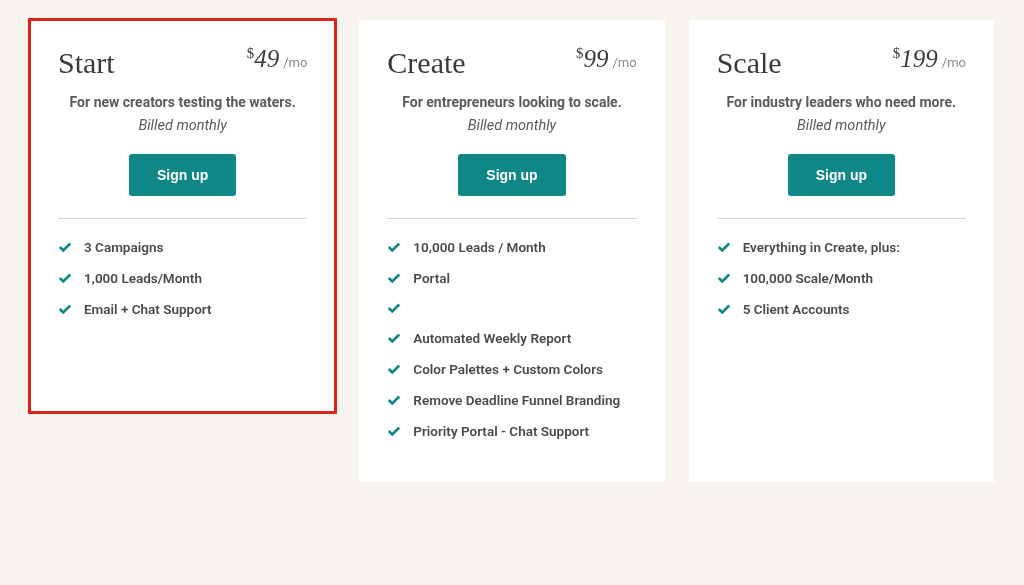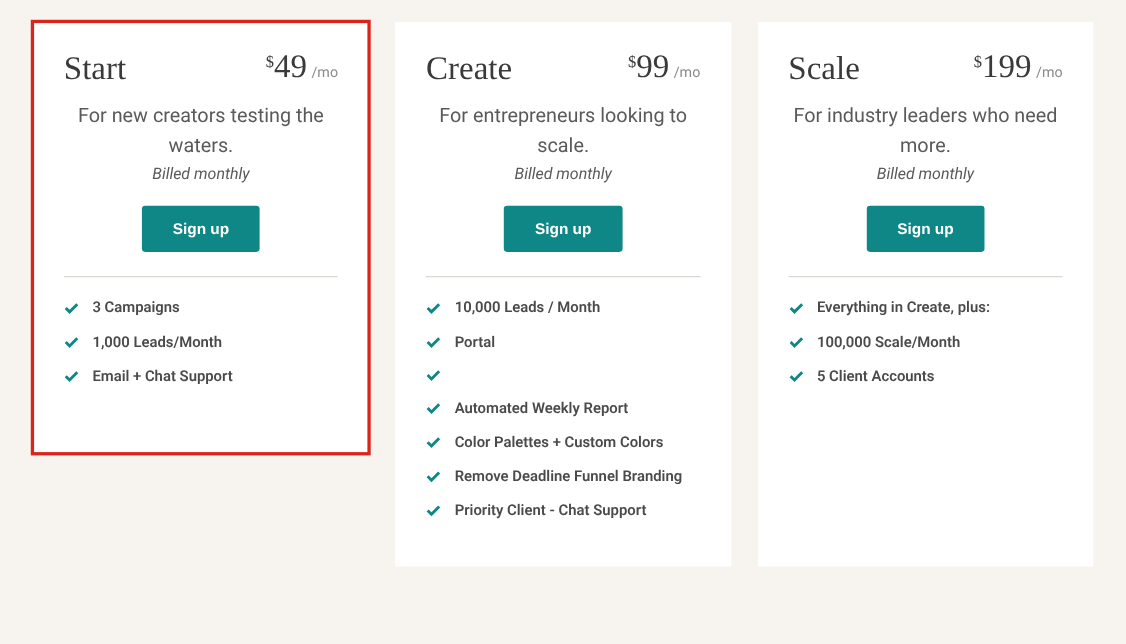--- a/index.html
+++ b/index.html
@@ -50,34 +50,36 @@
       top: -2px;
     }
     .currency {
       font-family: Georgia, serif;
       font-size: 15px;
       position: relative;
       top: -9px;
     }
     .price {
       font-family: Georgia, serif;
-      font-size: 30px;
+      font-size: 25px;
       line-height: 1;
+      font-style: italic;
     }
     .interval {
       font-size: 13px;
       color: #8a8a8a;
       margin-left: 4px;
     }
     .plan-desc {
       text-align: center;
       color: #5a5a5a;
-      font-size: 18px;
+      font-size: 14px;
       line-height: 1.5;
       margin-bottom: 4px;
+      font-weight: bold;
     }
     .plan-billing {
       text-align: center;
       font-style: italic;
       color: #5a5a5a;
       font-size: 14.5px;
       margin-bottom: 20px;
     }
     .btn-signup {
       display: block;
@@ -207,21 +209,21 @@
       <li class="feature-item">
         <span class="check-icon"><svg viewBox="0 0 16 16">
               <polyline points="2,8 6,12 14,4"></polyline>
             </svg></span>
         <span>Remove Deadline Funnel Branding</span>
       </li>
       <li class="feature-item">
         <span class="check-icon"><svg viewBox="0 0 16 16">
               <polyline points="2,8 6,12 14,4"></polyline>
             </svg></span>
-        <span>Priority Client - Chat Support</span>
+        <span>Priority Portal - Chat Support</span>
       </li>
     </ul>
   </div>
 
   <div class="plan">
     <div class="plan-header">
       <h2 class="plan-name">Scale</h2>
       <div class="plan-price-wrap">
         <span class="currency">$</span>
         <span class="price">199</span>

